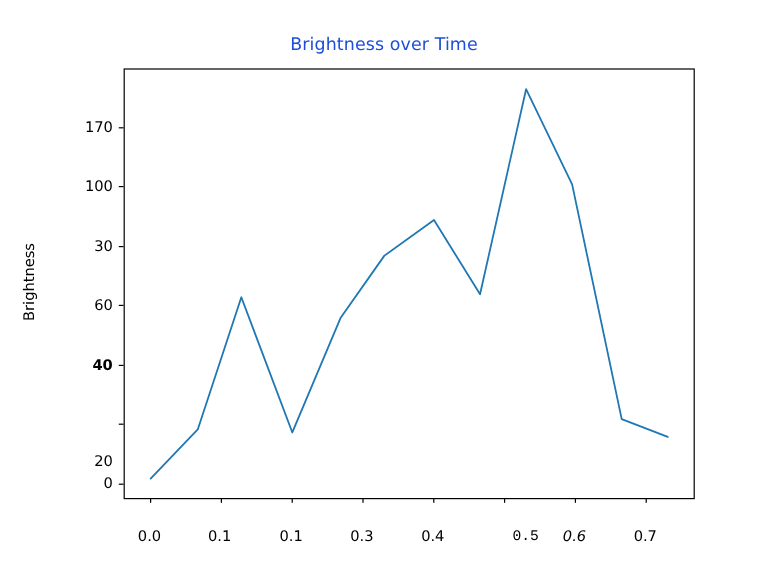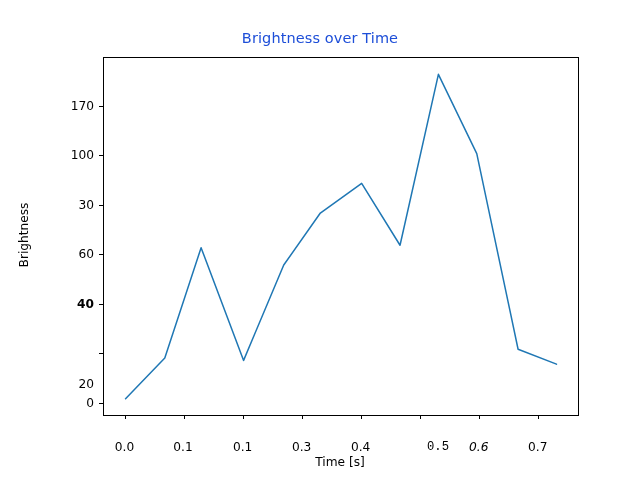--- a/index.html
+++ b/index.html
@@ -142,16 +142,15 @@
   <div id="ytick-labels">
       <div class="tick-label ytick-label" style="top: 402.73px; left: 55px; width: 39px;">0</div>
       <div class="tick-label ytick-label" style="top: 353.2px; left: 55px; width: 39px; margin-top: 31px;">20</div>
       <div class="tick-label ytick-label" style="top: 303.67px; left: 55px; width: 39px; font-weight: bold;">40</div>
       <div class="tick-label ytick-label" style="top: 254.14px; left: 55px; width: 39px;">60</div>
       <div class="tick-label ytick-label" style="top: 204.6px; left: 55px; width: 39px;">30</div>
       <div class="tick-label ytick-label" style="top: 155.07px; left: 55px; width: 39px; text-align: right;">100</div>
       <div class="tick-label ytick-label" style="top: 105.54px; left: 55px; width: 39px;">170</div>
     </div>
 
-  <div id="xlabel">Time [s]</div>
   <div id="ylabel">Brightness</div>
 
 </div>
 
 </body></html>

